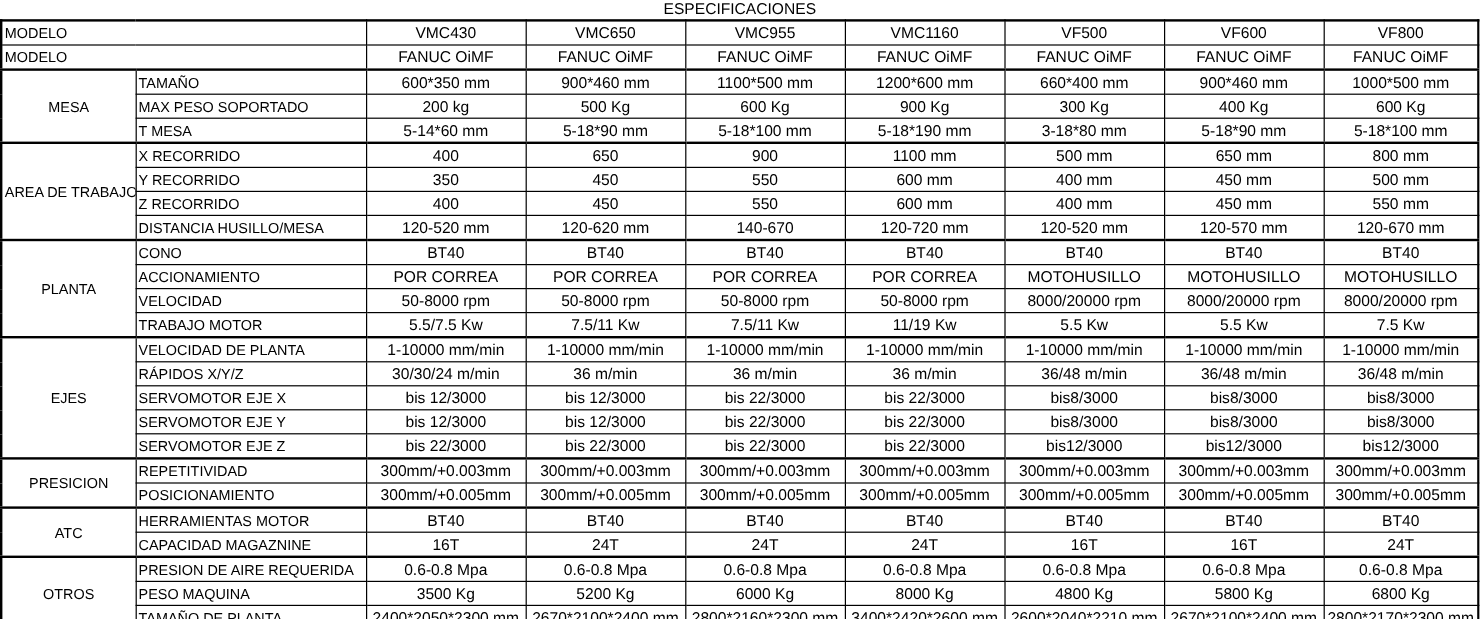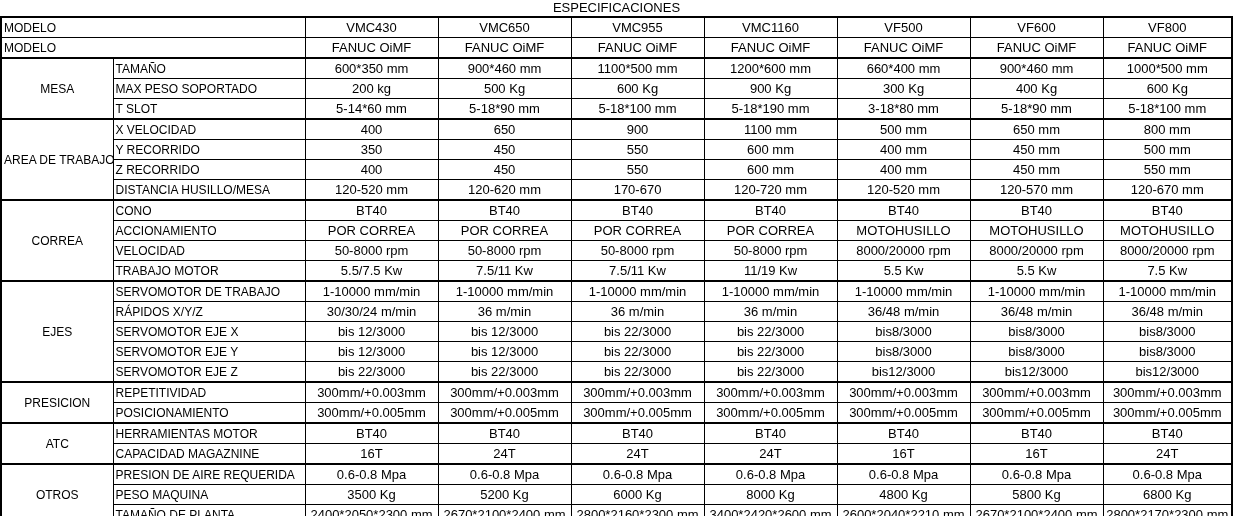--- a/index.html
+++ b/index.html
@@ -96,32 +96,32 @@
           <td class="lbl">MAX PESO SOPORTADO</td>
           <td class="val">200 kg</td>
           <td class="val">500 Kg</td>
           <td class="val">600 Kg</td>
           <td class="val">900 Kg</td>
           <td class="val">300 Kg</td>
           <td class="val">400 Kg</td>
           <td class="val">600 Kg</td>
         </tr>
         <tr>
-          <td class="lbl">T SLOT</td>
+          <td class="lbl">T MESA</td>
           <td class="val">5-14*60 mm</td>
           <td class="val">5-18*90 mm</td>
           <td class="val">5-18*100 mm</td>
           <td class="val">5-18*190 mm</td>
           <td class="val">3-18*80 mm</td>
           <td class="val">5-18*90 mm</td>
           <td class="val">5-18*100 mm</td>
         </tr>
         <tr class="gs">
           <th class="grp" rowspan="4">AREA DE TRABAJO</th>
-          <td class="lbl">X VELOCIDAD</td>
+          <td class="lbl">X RECORRIDO</td>
           <td class="val">400</td>
           <td class="val">650</td>
           <td class="val">900</td>
           <td class="val">1100 mm</td>
           <td class="val">500 mm</td>
           <td class="val">650 mm</td>
           <td class="val">800 mm</td>
         </tr>
         <tr>
           <td class="lbl">Y RECORRIDO</td>
@@ -140,28 +140,28 @@
           <td class="val">550</td>
           <td class="val">600 mm</td>
           <td class="val">400 mm</td>
           <td class="val">450 mm</td>
           <td class="val">550 mm</td>
         </tr>
         <tr>
           <td class="lbl">DISTANCIA HUSILLO/MESA</td>
           <td class="val">120-520 mm</td>
           <td class="val">120-620 mm</td>
-          <td class="val">170-670</td>
+          <td class="val">140-670</td>
           <td class="val">120-720 mm</td>
           <td class="val">120-520 mm</td>
           <td class="val">120-570 mm</td>
           <td class="val">120-670 mm</td>
         </tr>
         <tr class="gs">
-          <th class="grp" rowspan="4">CORREA</th>
+          <th class="grp" rowspan="4">PLANTA</th>
           <td class="lbl">CONO</td>
           <td class="val">BT40</td>
           <td class="val">BT40</td>
           <td class="val">BT40</td>
           <td class="val">BT40</td>
           <td class="val">BT40</td>
           <td class="val">BT40</td>
           <td class="val">BT40</td>
         </tr>
         <tr>
@@ -189,21 +189,21 @@
           <td class="val">5.5/7.5 Kw</td>
           <td class="val">7.5/11 Kw</td>
           <td class="val">7.5/11 Kw</td>
           <td class="val">11/19 Kw</td>
           <td class="val">5.5 Kw</td>
           <td class="val">5.5 Kw</td>
           <td class="val">7.5 Kw</td>
         </tr>
         <tr class="gs">
           <th class="grp" rowspan="5">EJES</th>
-          <td class="lbl">SERVOMOTOR DE TRABAJO</td>
+          <td class="lbl">VELOCIDAD DE PLANTA</td>
           <td class="val">1-10000 mm/min</td>
           <td class="val">1-10000 mm/min</td>
           <td class="val">1-10000 mm/min</td>
           <td class="val">1-10000 mm/min</td>
           <td class="val">1-10000 mm/min</td>
           <td class="val">1-10000 mm/min</td>
           <td class="val">1-10000 mm/min</td>
         </tr>
         <tr>
           <td class="lbl">RÁPIDOS X/Y/Z</td>

